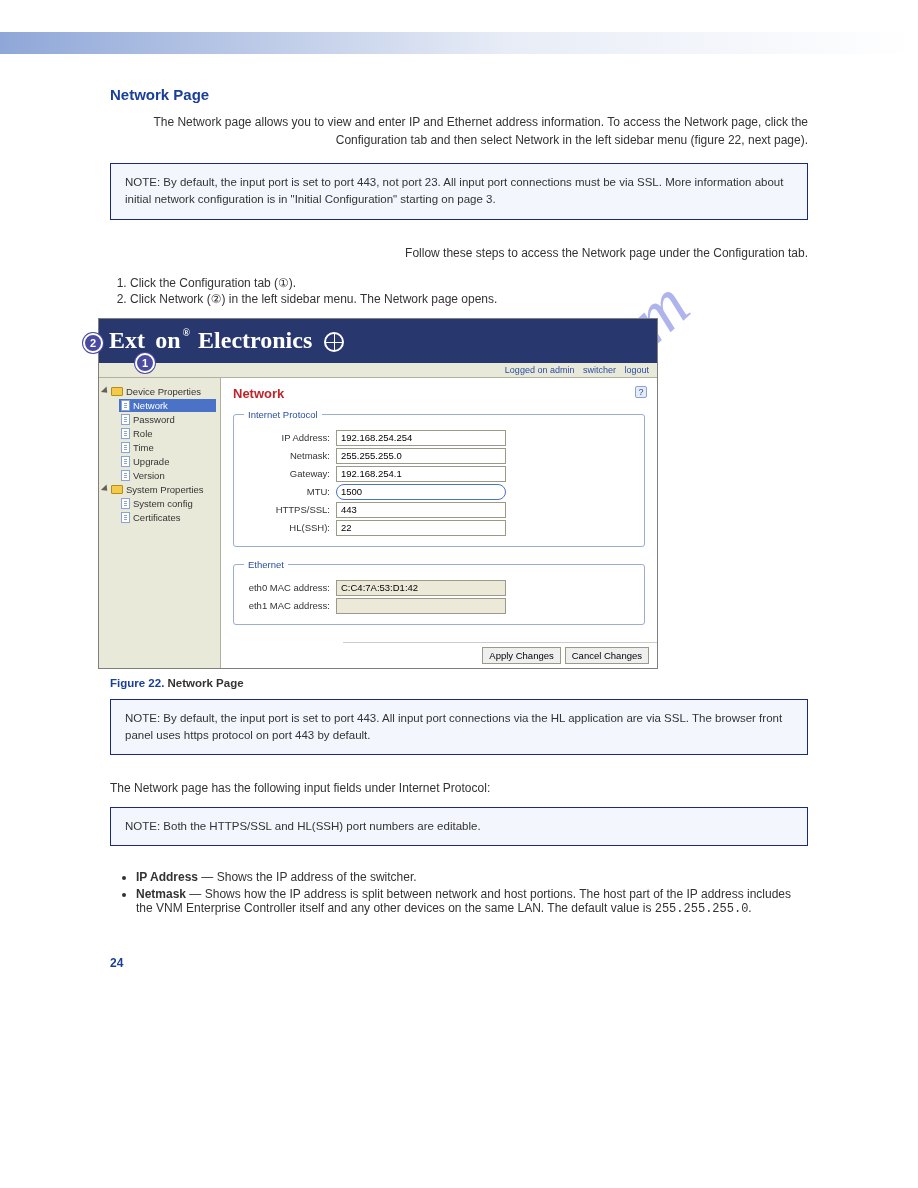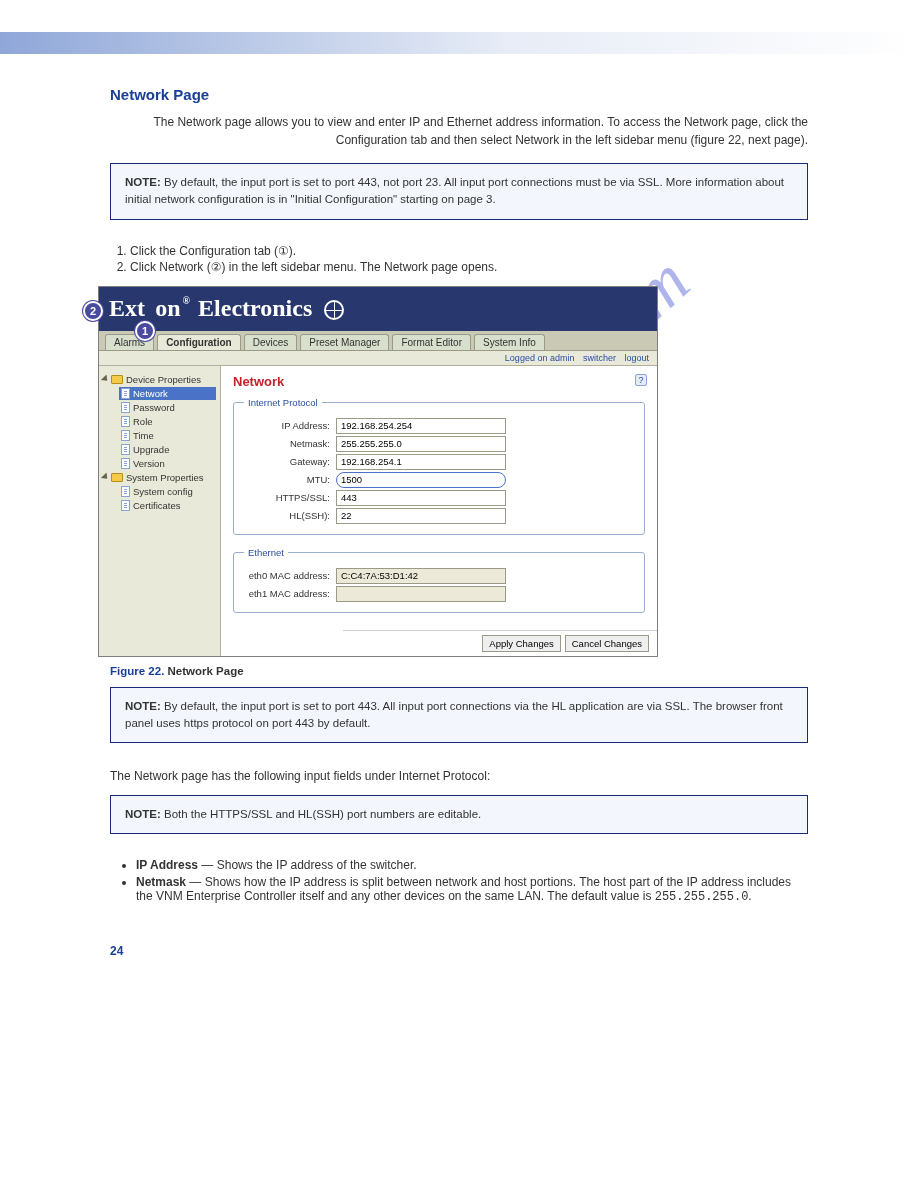--- a/index.html
+++ b/index.html
@@ -2,21 +2,21 @@
 <html><head>
 <meta charset="utf-8">
 <style>
   * { box-sizing: border-box; margin: 0; padding: 0; }
   body { font-family: Arial, Helvetica, sans-serif; font-size: 11px; color: #333; background: #fff; width: 918px; margin: 0 auto; }
   .page { padding: 80px 110px 40px 110px; position: relative; }
   .topbar { position: absolute; top: 32px; left: 0; right: 0; height: 22px; background: linear-gradient(to right, #8fa7d8 0%, #e7ecf6 55%, #fff 100%); }
   h2.sec { font-size: 15px; color: #1a3f9a; font-weight: bold; margin: 6px 0 10px 0; }
   p.body { font-size: 12px; line-height: 1.5; margin: 8px 0 14px 0; text-align: right; }
   .notebox { border: 1.5px solid #1a2a7a; background: #f3f6fc; padding: 10px 14px; margin: 10px 0 24px 0; font-size: 11.5px; line-height: 1.5; }
-  .notebox b { font-weight: bold; }
+  .notebox b { font-weight: normal; }
   ol.steps { margin: 0 0 8px 20px; font-size: 12px; }
   ol.steps li { margin: 2px 0; }
   .figwrap { position: relative; margin: 12px 0 6px 0; }
   .figcaption { font-size: 11.5px; font-weight: bold; margin: 8px 0 6px 0; }
   .figcaption .num { color: #1a3f9a; }
   .screenshot { border: 1px solid #7f7f7f; background: #ece9d8; width: 560px; margin-left: -12px; position: relative; }
   .ss-header { background: #28386f; color: #fff; height: 44px; padding: 6px 10px; display: flex; align-items: center; }
   .brand { font-family: "Times New Roman", serif; font-size: 24px; font-weight: bold; }
   .brand .reg { font-size: 10px; vertical-align: top; margin: 0 2px; }
   .brand .globe { display: inline-block; width: 20px; height: 20px; border: 2px solid #fff; border-radius: 50%; margin-left: 6px; vertical-align: middle; position: relative; }
@@ -68,45 +68,38 @@
 
 <div class="page">
 
   <h2 class="sec">Network Page</h2>
   <p class="body">The Network page allows you to view and enter IP and Ethernet address information. To access the Network page, click the Configuration tab and then select Network in the left sidebar menu (figure 22, next page).</p>
 
   <div class="notebox">
     <b>NOTE:</b><span> By default, the input port is set to port 443, not port 23. All input port connections must be via SSL. More information about initial network configuration is in "Initial Configuration" starting on page 3.</span>
   </div>
 
+  <p class="body">Follow these steps to access the Network page under the Configuration tab.</p>
   <ol class="steps">
     <li>Click the Configuration tab (①).</li>
     <li>Click Network (②) in the left sidebar menu. The Network page opens.</li>
   </ol>
 
   <div class="figwrap">
     <div class="watermark">manualshive.com</div>
 
     <div class="screenshot">
       <div class="ss-header">
         <span class="brand">
           <span>Ext</span><span style="position:relative"><span style="opacity:0">r</span></span><span>on</span><span class="reg">®</span>
           <span>Electronics</span>
           <span class="globe"></span>
         </span>
       </div>
       <div class="callout c1">1</div>
-      <div class="ss-tabs">
-        <div class="ss-tab">Alarms</div>
-        <div class="ss-tab active">Configuration</div>
-        <div class="ss-tab">Devices</div>
-        <div class="ss-tab">Preset Manager</div>
-        <div class="ss-tab">Format Editor</div>
-        <div class="ss-tab">System Info</div>
-      </div>
       <div class="ss-login">
         <span>Logged on admin</span>
         <span>switcher</span>
         <span>logout</span>
       </div>
       <div class="ss-body">
         <div class="ss-tree">
           <div class="callout c2" style="left:-16px; top:14px;">2</div>
           <div class="tree-folder">
             <span class="tri"></span>

